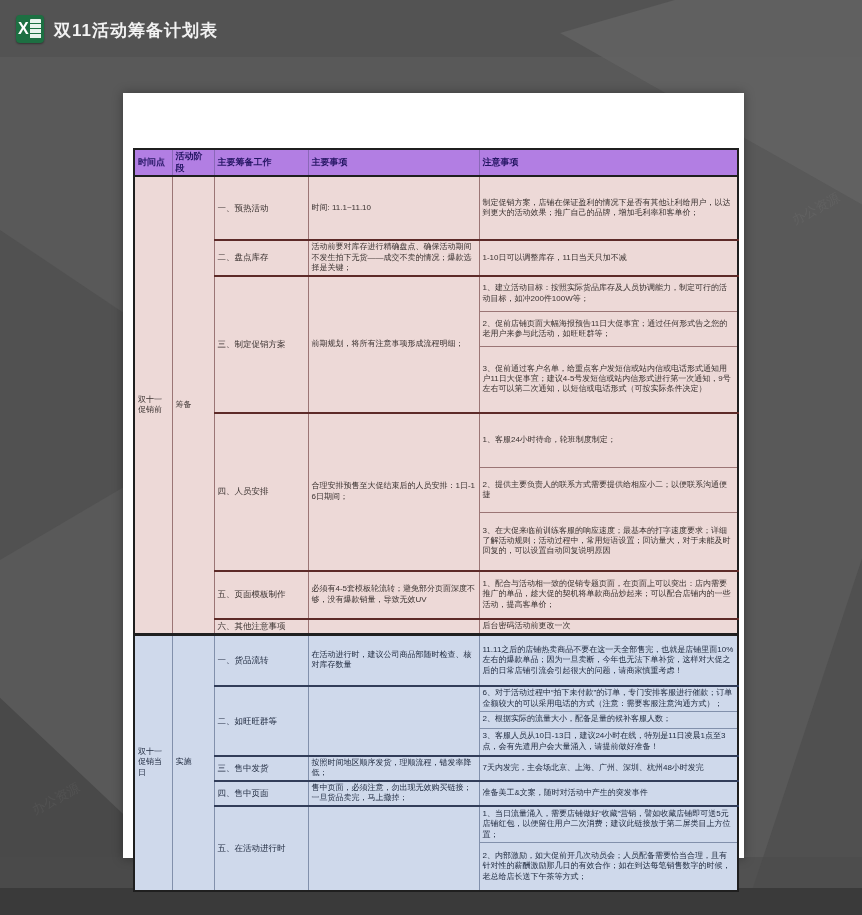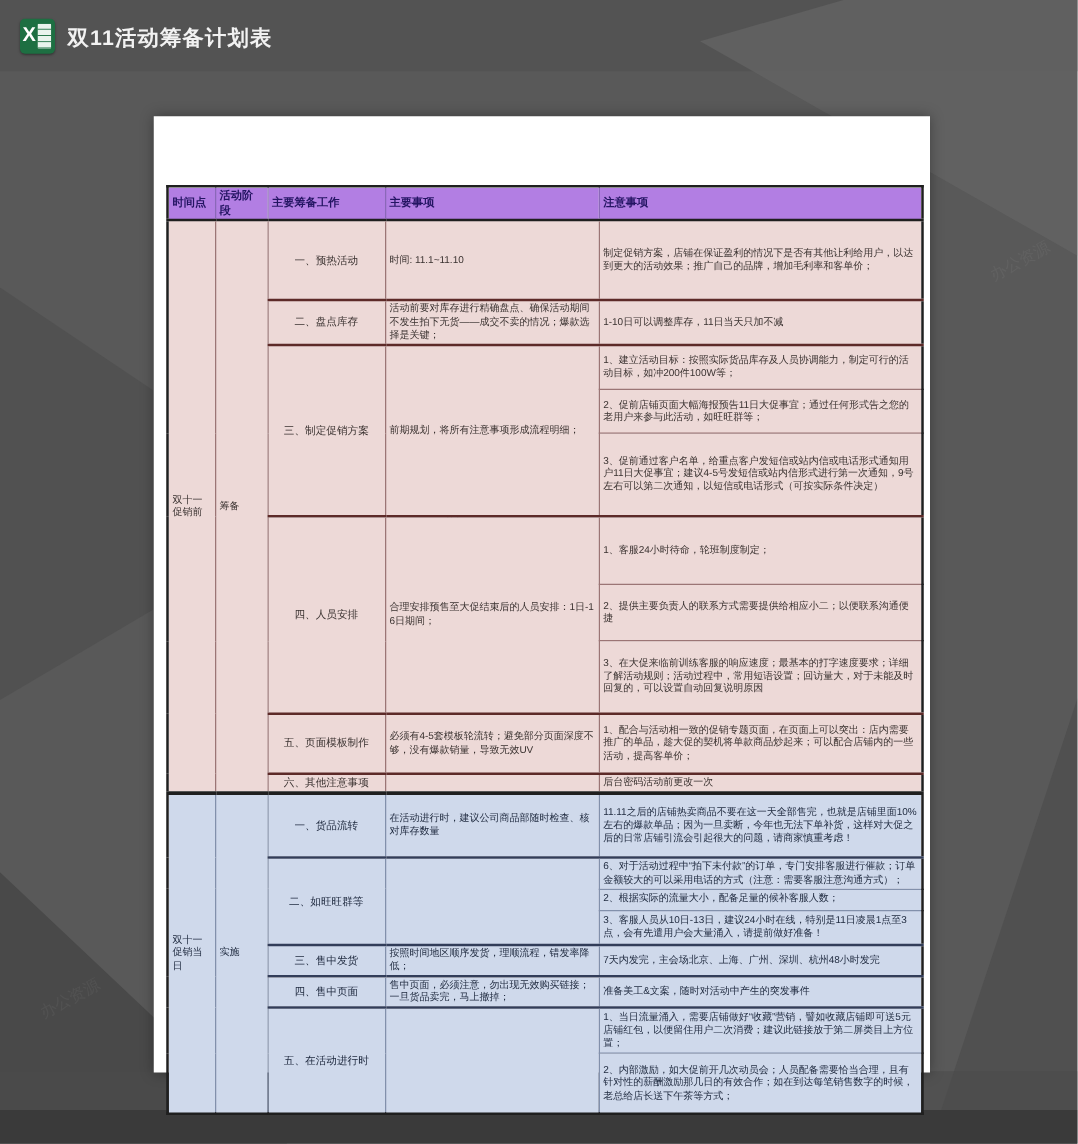--- a/index.html
+++ b/index.html
@@ -44,21 +44,21 @@
 
   
   table.plan{position:absolute;left:10px;top:16px;width:604px;
     border-collapse:collapse;table-layout:fixed;border:2px solid #1f1f1f;margin-top:39px;}
   .plan th,.plan td{vertical-align:middle;padding:1px 3px;overflow:hidden;
     word-break:break-all;line-height:1.3;}
   .plan th{background:#b27ee3;border:1px solid #8a68b8;border-bottom:2px solid #1f1f1f;
     font-size:9px;font-weight:bold;text-align:left;color:#241563;height:20px;}
   td.p{background:#edd9d7;border:1px solid #9b7575;color:#3a3230;font-size:8px;}
   td.b{background:#cfd9eb;border:1px solid #8290ab;color:#222d42;font-size:8px;}
-  td.work{font-size:8.5px;text-align:center;}
+  td.work{font-size:8.5px;}
   td.phase,td.stage{font-size:8px;}
   tr.major td{border-top:2px solid #5d2a28;}
   tr.bmajor td{border-top:2px solid #323d59;}
   tr.bstart td{border-top:3px solid #1f1f1f;}
 </style>
 </head>
 <body>
 
 <div class="facet f-topband"></div>
 <div class="facet f-topright"></div>

